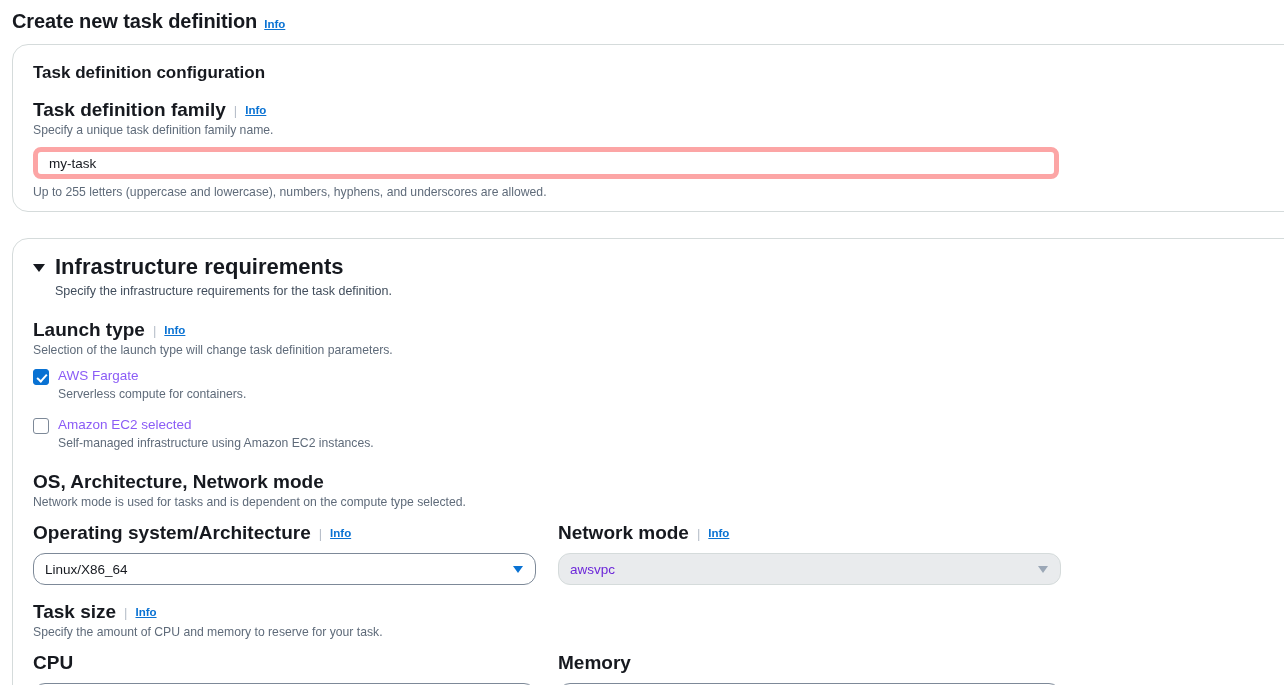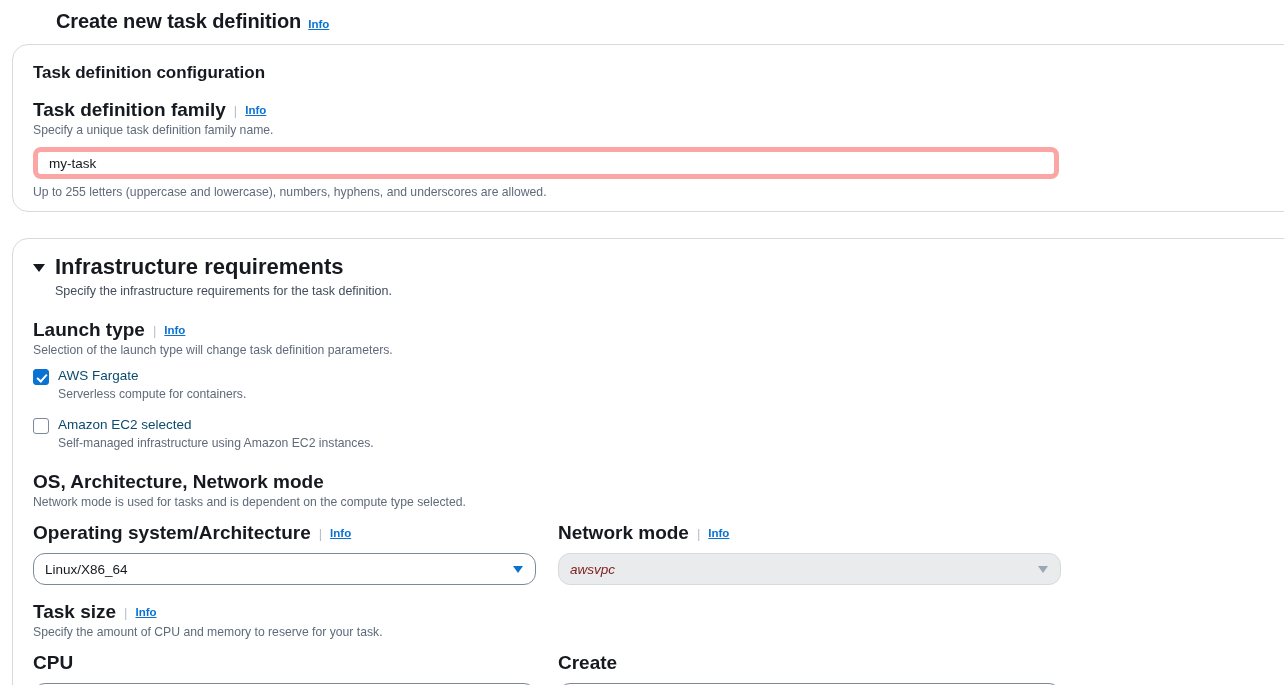--- a/index.html
+++ b/index.html
@@ -5,21 +5,21 @@
   * { box-sizing: border-box; }
   html, body {
     margin: 0;
     padding: 0;
     width: 1284px;
     height: 685px;
     background: #ffffff;
     font-family: "Liberation Sans", sans-serif;
     overflow: hidden;
   }
-  .page { position: relative; width: 1284px; height: 667px; padding-left: 44px; }
+  .page { position: relative; width: 1284px; height: 667px; }
 
   
   .page-title-row {
     display: flex;
     align-items: baseline;
     gap: 7px;
     padding: 10px 0 0 12px;
     height: 42px;
   }
   .page-title {
@@ -151,21 +151,21 @@
     content: "";
     position: absolute;
     left: 4.5px; top: 1.5px;
     width: 4px; height: 8px;
     border: solid #ffffff;
     border-width: 0 2px 2px 0;
     transform: rotate(42deg);
   }
   .cb-label {
     font-size: 13.5px;
-    color: #0c4a6e;
+    color: #8b5cf6;
     line-height: 18px;
   }
   .cb-desc {
     font-size: 12.2px;
     color: #5f6b7a;
     margin: 2px 0 0 25px;
     line-height: 15px;
   }
 
   
@@ -198,21 +198,21 @@
     width: 0; height: 0;
     border-left: 5.5px solid transparent;
     border-right: 5.5px solid transparent;
     border-top: 7px solid #0972d3;
   }
   .select.disabled {
     background: #e9ebed;
     border-color: #d5dbdb;
     cursor: default;
   }
-  .select.disabled .sel-value { color: #7f1d1d; font-style: italic; }
+  .select.disabled .sel-value { color: #6d28d9; }
   .select.disabled .arrow { border-top-color: #9ba7b6; }
 
   .spacer-12 { height: 12px; }
   .spacer-16 { height: 16px; }
   .spacer-20 { height: 20px; }
 </style>
 </head>
 <body>
 
 <div class="page">
@@ -325,21 +325,21 @@
         <div class="two-col">
           <div class="col">
             <div class="field-label">CPU</div>
             <div class="select">
               <span class="sel-value">1 vCPU</span>
               <span class="arrow"></span>
             </div>
           </div>
 
           <div class="col">
-            <div class="field-label">Create</div>
+            <div class="field-label">Memory</div>
             <div class="select">
               <span class="sel-value">2 GB</span>
               <span class="arrow"></span>
             </div>
           </div>
         </div>
       </div>
 
     </div>
   </div>

